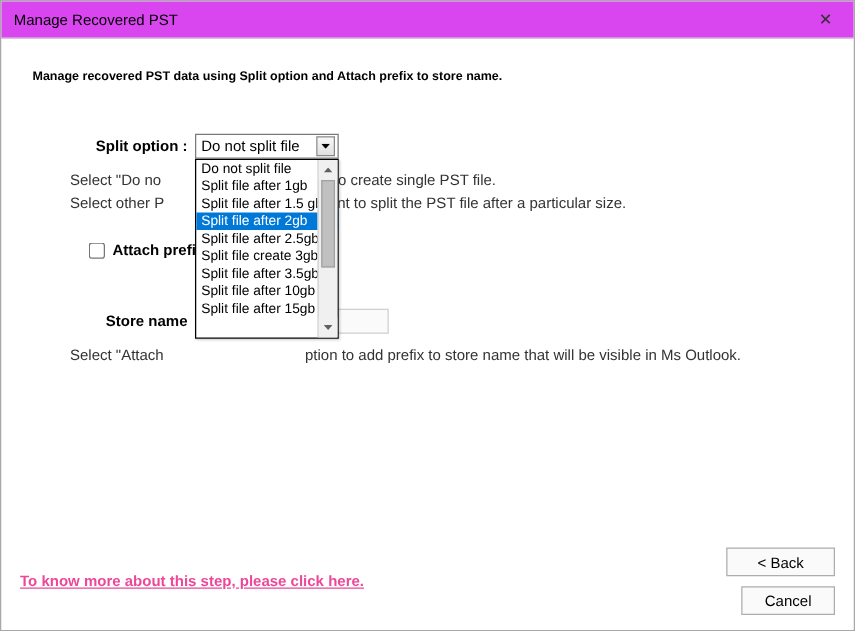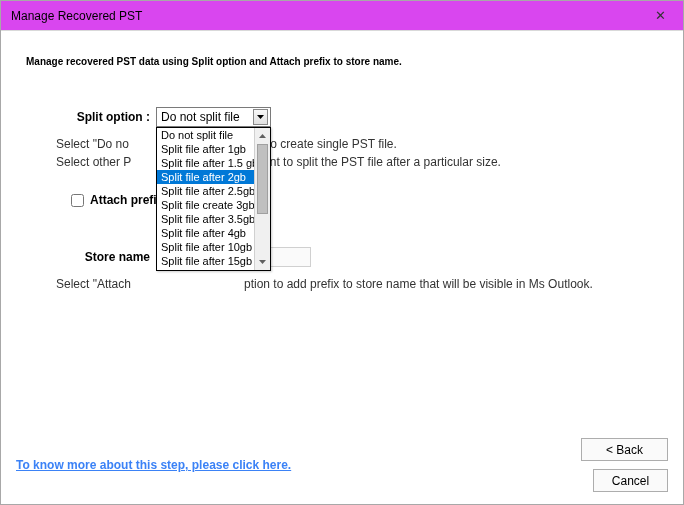--- a/index.html
+++ b/index.html
@@ -147,21 +147,21 @@
       position: absolute;
       bottom: 0;
       left: 0;
       right: 0;
       padding: 12px 15px;
       display: flex;
       align-items: center;
       justify-content: space-between;
     }
     .footer-link {
-      color: #3b82f6;
+      color: #ec4899;
       text-decoration: underline;
       font-weight: bold;
       font-size: 12px;
       cursor: pointer;
     }
     .footer-buttons { display: flex; gap: 8px; flex-direction: column; }
     .btn {
       min-width: 75px;
       height: 23px;
       border: 1px solid #adadad;
@@ -199,21 +199,20 @@
       <div class="dropdown-list">
         <div class="dropdown-inner" id="dropdown-inner" style="height: 154px;">
 
           <div class="dropdown-item" style="padding-right: 18px;">Do not split file</div>
             <div class="dropdown-item" style="padding-right: 18px;">Split file after 1gb</div>
             <div class="dropdown-item" style="padding-right: 18px;">Split file after 1.5 gb</div>
             <div class="dropdown-item highlighted" style="padding-right: 18px;">Split file after 2gb</div>
             <div class="dropdown-item" style="padding-right: 18px;">Split file after 2.5gb</div>
             <div class="dropdown-item" style="padding-right: 18px;">Split file create 3gb</div>
             <div class="dropdown-item" style="padding-right: 18px;">Split file after 3.5gb</div>
-            <div class="dropdown-item" style="padding-right: 18px;">Split file after 4gb</div>
             <div class="dropdown-item" style="padding-right: 18px;">Split file after 10gb</div>
             <div class="dropdown-item" style="padding-right: 18px;">Split file after 15gb</div>
             <div class="scrollbar">
             <div class="scroll-btn">
               <svg width="7" height="4" viewBox="0 0 7 4">
                   <polygon points="0,4 7,4 3.5,0" fill="#606060"></polygon>
                 </svg>
             </div>
             <div class="scroll-thumb"></div>
             <div class="scroll-btn" style="position:absolute;bottom:0;left:0;right:0">

